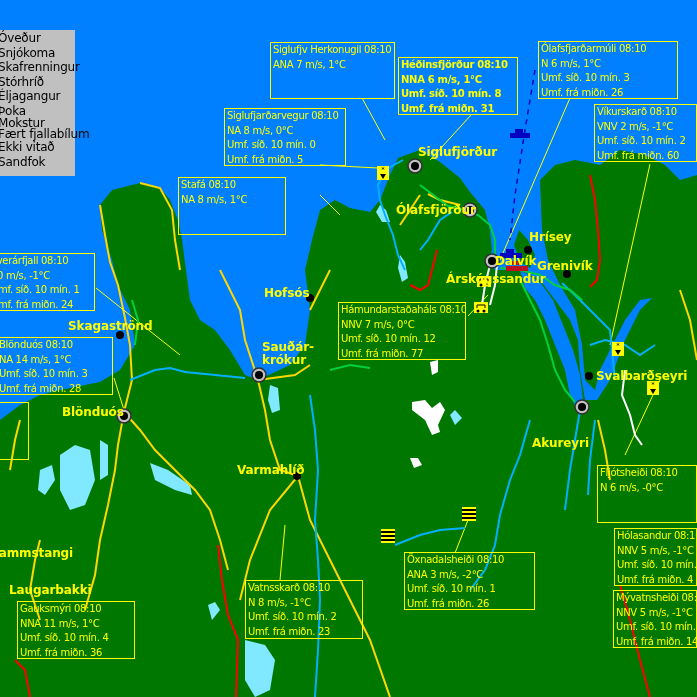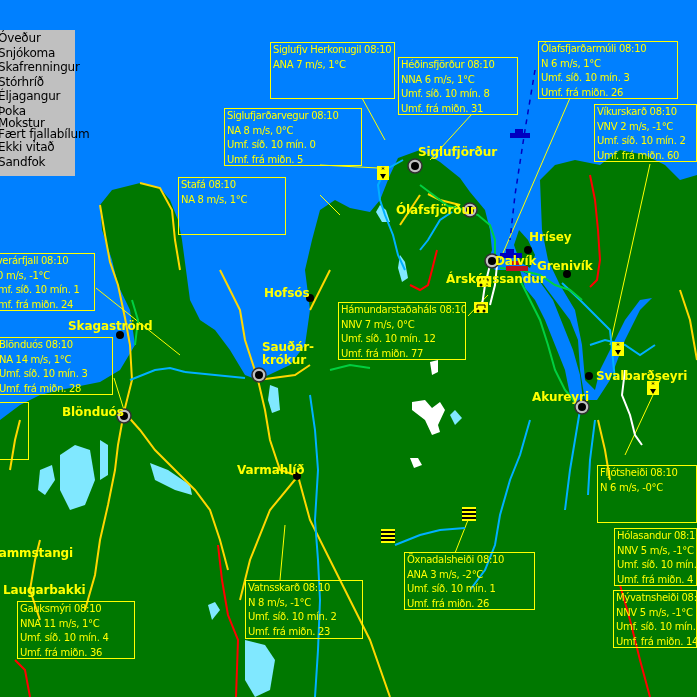--- a/index.html
+++ b/index.html
@@ -223,35 +223,35 @@
   <div class="tight">Fært fjallabílum</div>
   <div>Ekki vitað</div>
   <div>Sandfok</div>
 </div>
 
 <div class="station" style="left:270px;top:42px;width:125px;height:57px;">
   <div>Siglufjv Herkonugil 08:10</div>
   <div>ANA 7 m/s, 1°C</div>
 </div>
 
-<div class="station" style="left:398px;top:57px;width:120px;height:58px;">
+<div class="station" style="left:398px;top:57px;width:120px;height:58px;font-weight:bold;">
   <div>Héðinsfjörður 08:10</div>
   <div>NNA 6 m/s, 1°C</div>
   <div>Umf. síð. 10 mín. 8</div>
   <div>Umf. frá miðn. 31</div>
 </div>
 
 <div class="station" style="left:538px;top:41px;width:140px;height:58px;">
   <div>Ólafsfjarðarmúli 08:10</div>
   <div>N 6 m/s, 1°C</div>
   <div>Umf. síð. 10 mín. 3</div>
   <div>Umf. frá miðn. 26</div>
 </div>
 
-<div class="station" style="left:224px;top:108px;width:138px;height:58px;">
+<div class="station" style="left:224px;top:108px;width:122px;height:58px;">
   <div>Siglufjarðarvegur 08:10</div>
   <div>NA 8 m/s, 0°C</div>
   <div>Umf. síð. 10 mín. 0</div>
   <div>Umf. frá miðn. 5</div>
 </div>
 
 <div class="station" style="left:594px;top:104px;width:103px;height:58px;">
   <div>Víkurskarð 08:10</div>
   <div>VNV 2 m/s, -1°C</div>
   <div>Umf. síð. 10 mín. 2</div>
@@ -331,16 +331,16 @@
 <div class="place" style="left:529px;top:230px;">Hrísey</div>
 <div class="place" style="left:451px;top:254px;padding-left:44px;">Dalvík</div>
 <div class="place" style="left:537px;top:259px;">Grenivík</div>
 <div class="place" style="left:446px;top:272px;">Árskógssandur</div>
 <div class="place" style="left:264px;top:286px;">Hofsós</div>
 <div class="place" style="left:68px;top:319px;">Skagaströnd</div>
 <div class="place" style="left:262px;top:340px;">Sauðár-</div>
 <div class="place" style="left:262px;top:353px;">krókur</div>
 <div class="place" style="left:62px;top:405px;">Blönduós</div>
 <div class="place" style="left:596px;top:369px;">Svalbarðseyri</div>
-<div class="place" style="left:532px;top:390px;">Akureyri</div>
+<div class="place" style="left:532px;top:436px;">Akureyri</div>
 <div class="place" style="left:237px;top:463px;">Varmahlíð</div>
 <div class="place" style="left:-19px;top:546px;">Hvammstangi</div>
-<div class="place" style="left:3px;top:583px;">Laugarbakki</div>
+<div class="place" style="left:9px;top:583px;">Laugarbakki</div>
 
 </body></html>

